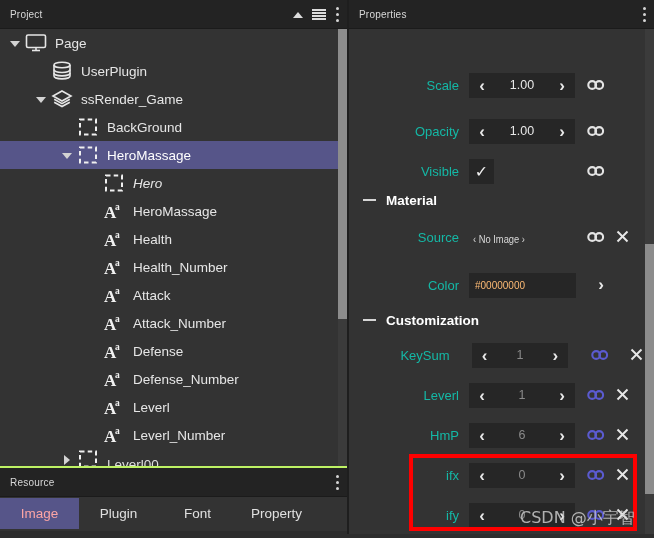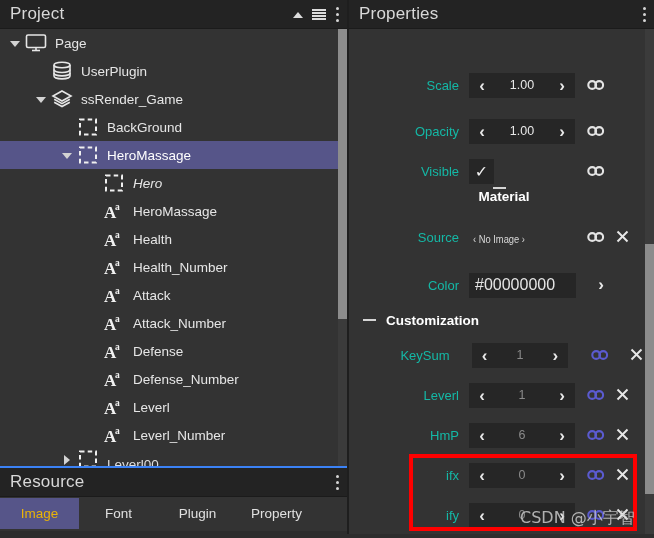--- a/index.html
+++ b/index.html
@@ -31,21 +31,21 @@
   .panel-header {
     height: 29px;
     background: #232323;
     display: flex;
     align-items: center;
     padding: 0 8px 0 10px;
     border-bottom: 1px solid #1b1b1b;
     position: relative;
   }
   .panel-title {
-    font-size: 17px;
+    font-size: 10px;
     color: #d8d8d8;
     letter-spacing: .2px;
     flex: 1;
   }
   .hdr-icons { display: flex; align-items: center; gap: 7px; }
 
   .icon-collapse {
     width: 13px; height: 13px; position: relative;
   }
   .icon-collapse::before {
@@ -142,39 +142,39 @@
     width: 9px; height: 290px;
     background: #8c8c8c;
   }
 
   
   #resource {
     position: absolute;
     left: 0; top: 466px;
     width: 347px; height: 72px;
     background: #2d2d2d;
-    border-top: 2px solid #3b82f6;
+    border-top: 2px solid #bef264;
   }
   #res-tabs {
     display: flex;
     height: 34px;
     background: #333333;
     align-items: stretch;
   }
   .res-tab {
     width: 79px;
     display: flex;
     align-items: center;
     justify-content: center;
     font-size: 13.5px;
     color: #e0e0e0;
     height: 31px;
     margin-top: 1px;
   }
-  .res-tab.active { background: #565589; color: #eab308; text-align: center; }
+  .res-tab.active { background: #565589; color: #fca5a5; text-align: center; }
 
   
   #right-col {
     position: absolute;
     left: 349px; top: 0;
     width: 305px; height: 538px;
     background: #333333;
   }
   #right-col .panel-header { background: #232323; }
 
@@ -253,22 +253,22 @@
     width: 13px; height: 2px; background: #d5d5d5;
     margin-right: 10px;
   }
   .sec-title { font-size: 13.5px; color: #ffffff; font-weight: bold; }
 
   .colorfield {
     width: 107px; height: 25px;
     background: #262626;
     display: flex; align-items: center;
     padding-left: 6px;
-    font-size: 16px;
-    color: #e5e5e5;
+    font-size: 10px;
+    color: #fdba74;
   }
   .colorarrow {
     width: 26px; text-align: center;
     font-size: 17px; font-weight: bold; color: #e8e8e8;
     margin-left: 12px;
   }
 
   .noimg {
     position: absolute;
     left: 124px; top: 16px;
@@ -520,22 +520,22 @@
       <div class="panel-header">
         <span class="panel-title">Resource</span>
         <span class="icon-dots">
             <i></i>
             <i></i>
             <i></i>
           </span>
       </div>
       <div id="res-tabs">
           <div class="res-tab active">Image</div>
+          <div class="res-tab">Plugin</div>
           <div class="res-tab">Font</div>
-          <div class="res-tab">Plugin</div>
           <div class="res-tab">Property</div>
         </div>
     </div>
   </div>
 
   <div id="vsplit"></div>
 
   <div id="right-col">
     <div class="panel-header">
       <span class="panel-title">Properties</span>
@@ -579,21 +579,21 @@
           <span class="plabel">Visible</span>
           <span class="checkbox">✓</span>
           <span style="width: 81px;"></span>
           <span class="linkico">
             <svg width="20" height="12" viewBox="0 0 20 12">
               <circle cx="6.2" cy="6" r="3.9" fill="none" stroke="#e4e4e4" stroke-width="2.1"></circle>
               <circle cx="13.2" cy="6" r="3.9" fill="none" stroke="#e4e4e4" stroke-width="2.1"></circle>
             </svg>
           </span>
         </div>
-        <div class="section" style="top: 158px; flex-direction: column;">
+        <div class="section" style="top: 158px;">
           <span class="sec-minus"></span>
           <span class="sec-title">Material</span>
         </div>
         <div class="prow" style="top: 188px; height: 40px;">
           <span class="plabel">Source</span>
           <span style="width: 106px;"></span>
           <span class="linkico">
             <svg width="20" height="12" viewBox="0 0 20 12">
               <circle cx="6.2" cy="6" r="3.9" fill="none" stroke="#e4e4e4" stroke-width="2.1"></circle>
               <circle cx="13.2" cy="6" r="3.9" fill="none" stroke="#e4e4e4" stroke-width="2.1"></circle>

